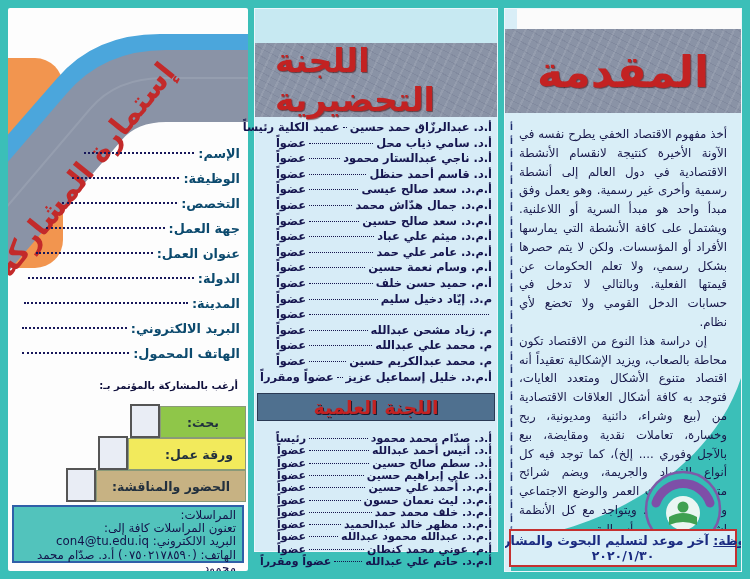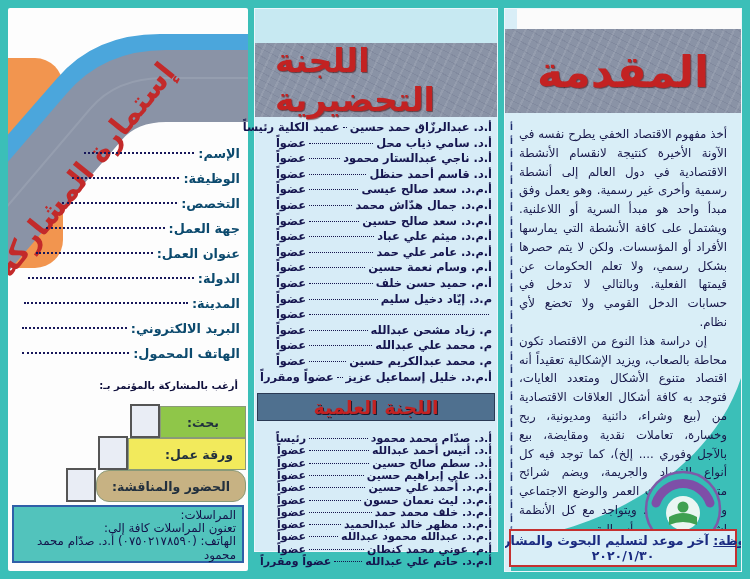--- a/index.html
+++ b/index.html
@@ -26,21 +26,21 @@
   .field:nth-child(8) .fleader{margin-left:6px;}
   .field:nth-child(9) .fleader{margin-left:6px;}
   #participation-prompt{position:absolute;top:372px;right:10px;direction:rtl;font-size:10px;font-weight:bold;color:#0F0F3C;}
   #options{position:absolute;top:398px;right:2px;width:200px;}
   .opt-row{display:flex;justify-content:flex-end;direction:ltr;height:32px;}
   .opt-check{width:30px;height:34px;margin-top:-2px;background:#E9EDF5;border:2px solid #555;box-sizing:border-box;z-index:2;}
   .opt-box{height:32px;display:flex;align-items:center;justify-content:center;border:1px solid #8a9a78;box-sizing:border-box;}
   .opt-label{font-size:12.5px;font-weight:bold;color:#22303E;direction:rtl;}
   .opt-row:nth-child(1) .opt-box{width:86px;}
   .opt-row:nth-child(2) .opt-box{width:118px;padding-left:24px;}
-  .opt-row:nth-child(3) .opt-box{width:150px;border-radius:13px;}
+  .opt-row:nth-child(3) .opt-box{width:150px;}
   #contact-box{
     position:absolute;left:4px;right:4px;bottom:8px;height:58px;
     background:#52C3BC;border:2px solid #2F5FA8;box-sizing:border-box;
     direction:rtl;padding:2px 6px;color:#13134A;font-size:11.8px;line-height:13.2px;
   }
   
   #committees-panel{left:254px;width:244px;height:544px;background:#D7ECF7;border:1px solid rgba(255,255,255,.5);}
   #mid-top-strip{height:34px;background:#C7E9F2;}
   .banner{
     background:#8A93A6;
@@ -152,20 +152,21 @@
       <div class="opt-check"></div>
       <div class="opt-box" style="background: rgb(199, 178, 131);">
         <span class="opt-label">الحضور والمناقشة:</span>
       </div>
     </div>
     </div>
 
   <div id="contact-box">
       <div class="cline">المراسلات:</div>
       <div class="cline">تعنون المراسلات كافة إلى:</div>
+      <div class="cline">البريد الالكتروني: con4@tu.edu.iq</div>
       <div class="cline">الهاتف: (٠٧٥٠٢١٧٨٥٩٠) أ.د. صدّام محمد محمود</div>
     </div>
 </div>
 
 <div class="panel" id="committees-panel">
   <div id="mid-top-strip"></div>
 
   <div class="banner" id="mid-banner">
     <span class="banner-title">اللجنة التحضيرية</span>
   </div>

